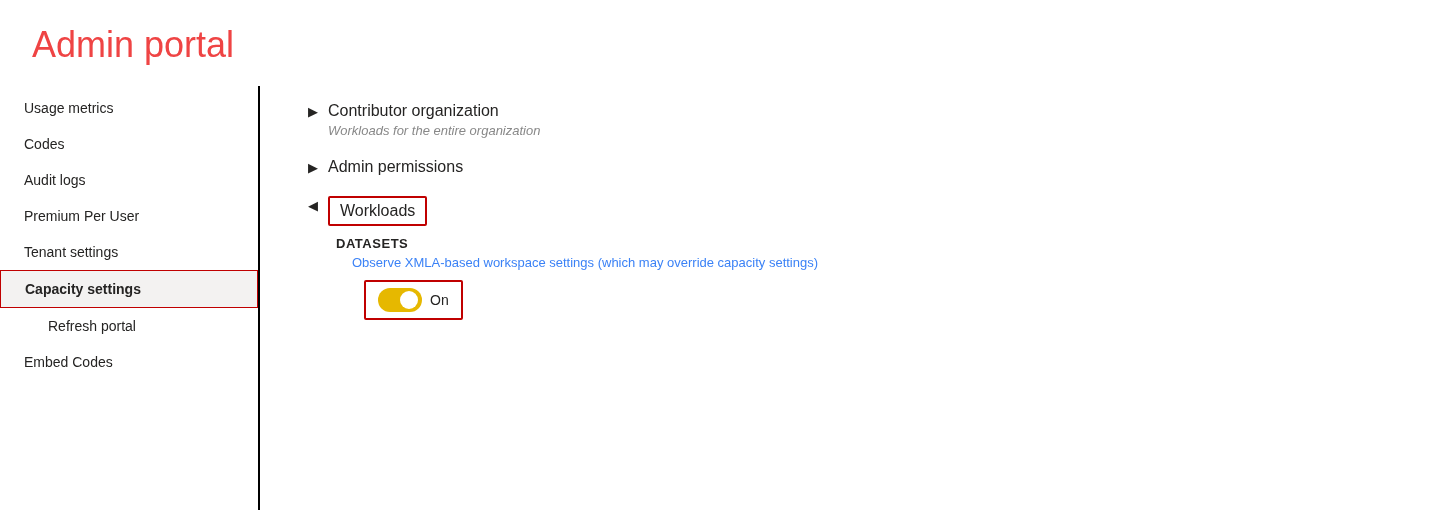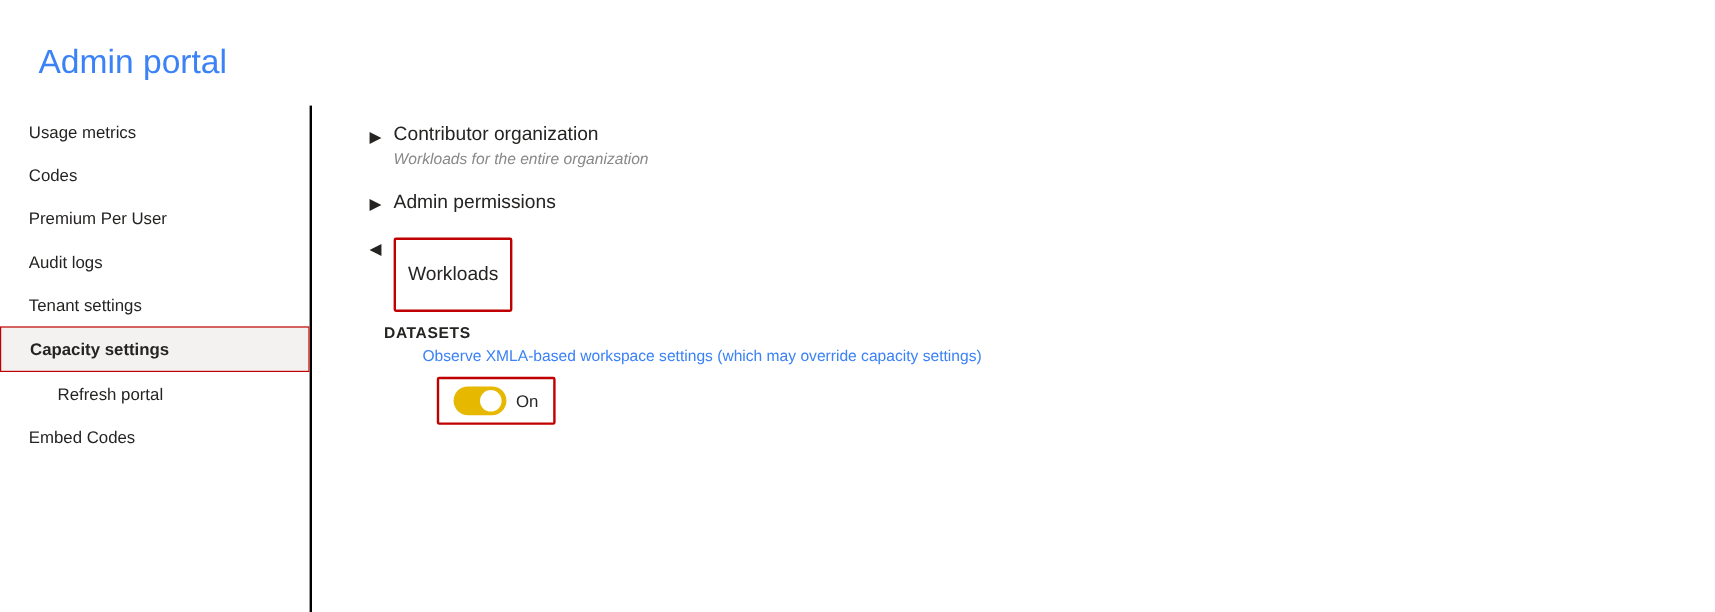--- a/index.html
+++ b/index.html
@@ -3,24 +3,24 @@
   <meta charset="utf-8">
   <style>
     * { box-sizing: border-box; margin: 0; padding: 0; }
     body {
       font-family: 'Segoe UI', Tahoma, Geneva, Verdana, sans-serif;
       background: #fff;
       color: #252423;
       font-size: 14px;
     }
     .page-title {
-      font-size: 28px;
+      font-size: 36px;
       font-weight: 300;
-      color: #3b82f6;
-      padding: 36px 32px 20px 32px;
+      color: #ef4444;
+      padding: 24px 32px 20px 32px;
     }
     .layout {
       display: flex;
       flex-direction: row;
       height: calc(510px - 80px);
     }
     .sidebar {
       width: 260px;
       min-width: 260px;
       border-right: 2px solid #000000;
@@ -67,34 +67,34 @@
     .section-subtitle {
       font-size: 13px;
       color: #888;
       font-style: italic;
       margin-top: 3px;
     }
     .workloads-box {
       border: 2px solid #c00000;
       display: inline-flex;
       align-items: center;
-      padding: 20px 10px;
+      padding: 4px 10px;
       border-radius: 2px;
       margin-bottom: 0;
     }
     .workloads-section {
       margin-bottom: 16px;
     }
     .datasets-label {
       font-size: 13px;
       font-weight: 700;
       letter-spacing: 0.04em;
       color: #252423;
       margin-bottom: 4px;
-      margin-left: 12px;
+      margin-left: 28px;
     }
     .datasets-desc {
       font-size: 13px;
       color: #3b82f6;
       margin-left: 44px;
       margin-bottom: 10px;
     }
     .toggle-row {
       display: flex;
       align-items: center;
@@ -140,24 +140,24 @@
 
 <div class="layout">
   <nav class="sidebar">
     <div class="sidebar-item">
       <span>Usage metrics</span>
     </div>
     <div class="sidebar-item">
       <span>Codes</span>
     </div>
     <div class="sidebar-item">
+      <span>Audit logs</span>
+    </div>
+    <div class="sidebar-item">
       <span>Premium Per User</span>
-    </div>
-    <div class="sidebar-item">
-      <span>Audit logs</span>
     </div>
     <div class="sidebar-item">
       <span>Tenant settings</span>
     </div>
     <div class="sidebar-item active">
       <span>Capacity settings</span>
     </div>
     <div class="sidebar-item sub">
       <span>Refresh portal</span>
     </div>

